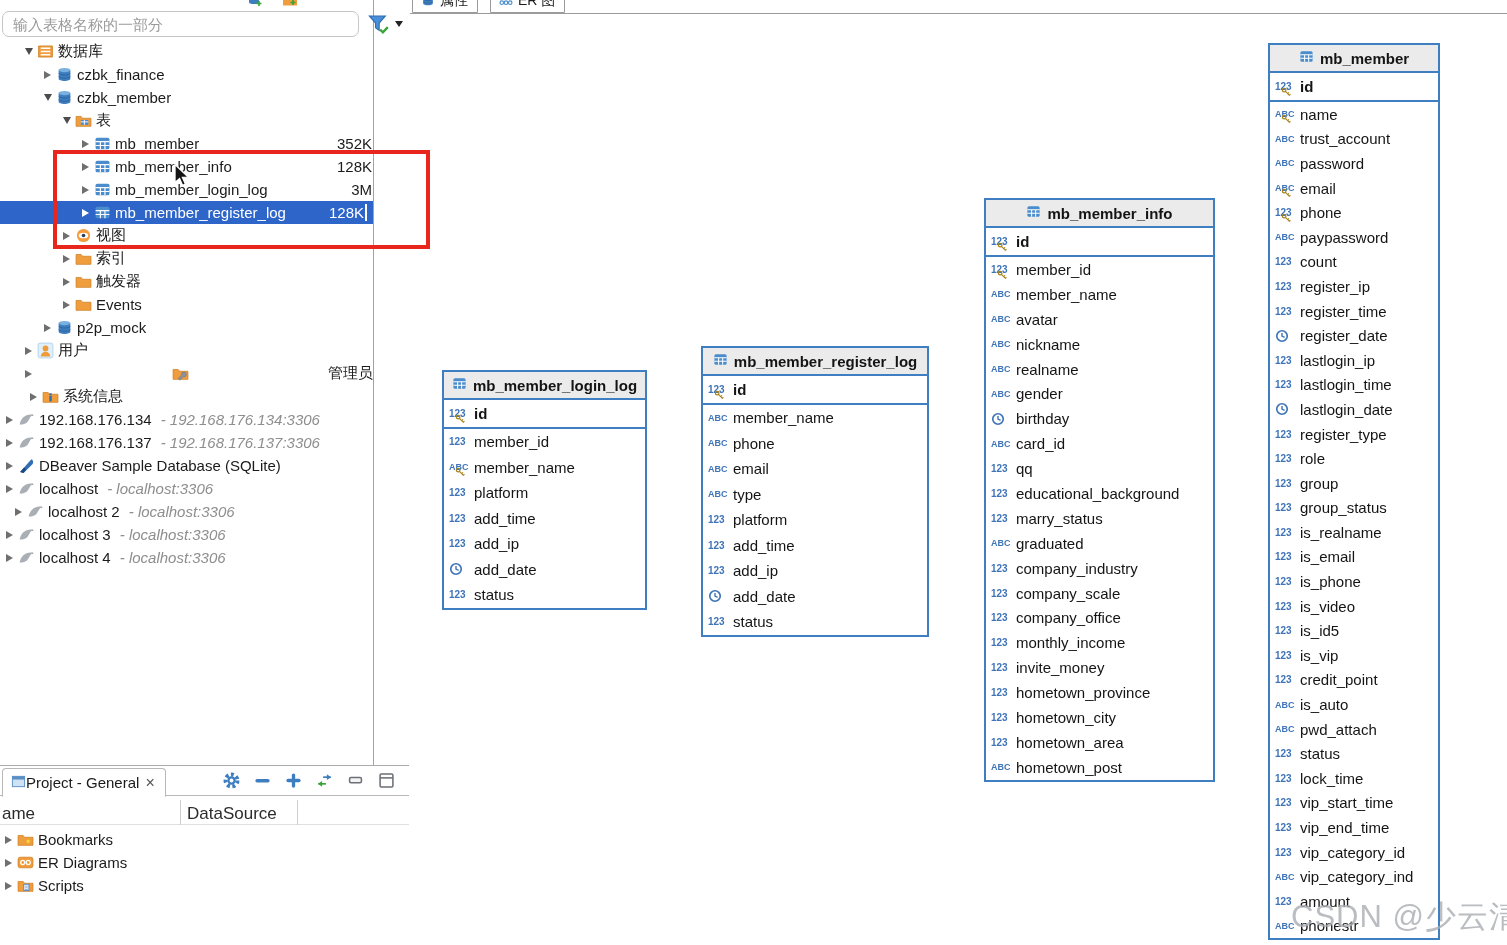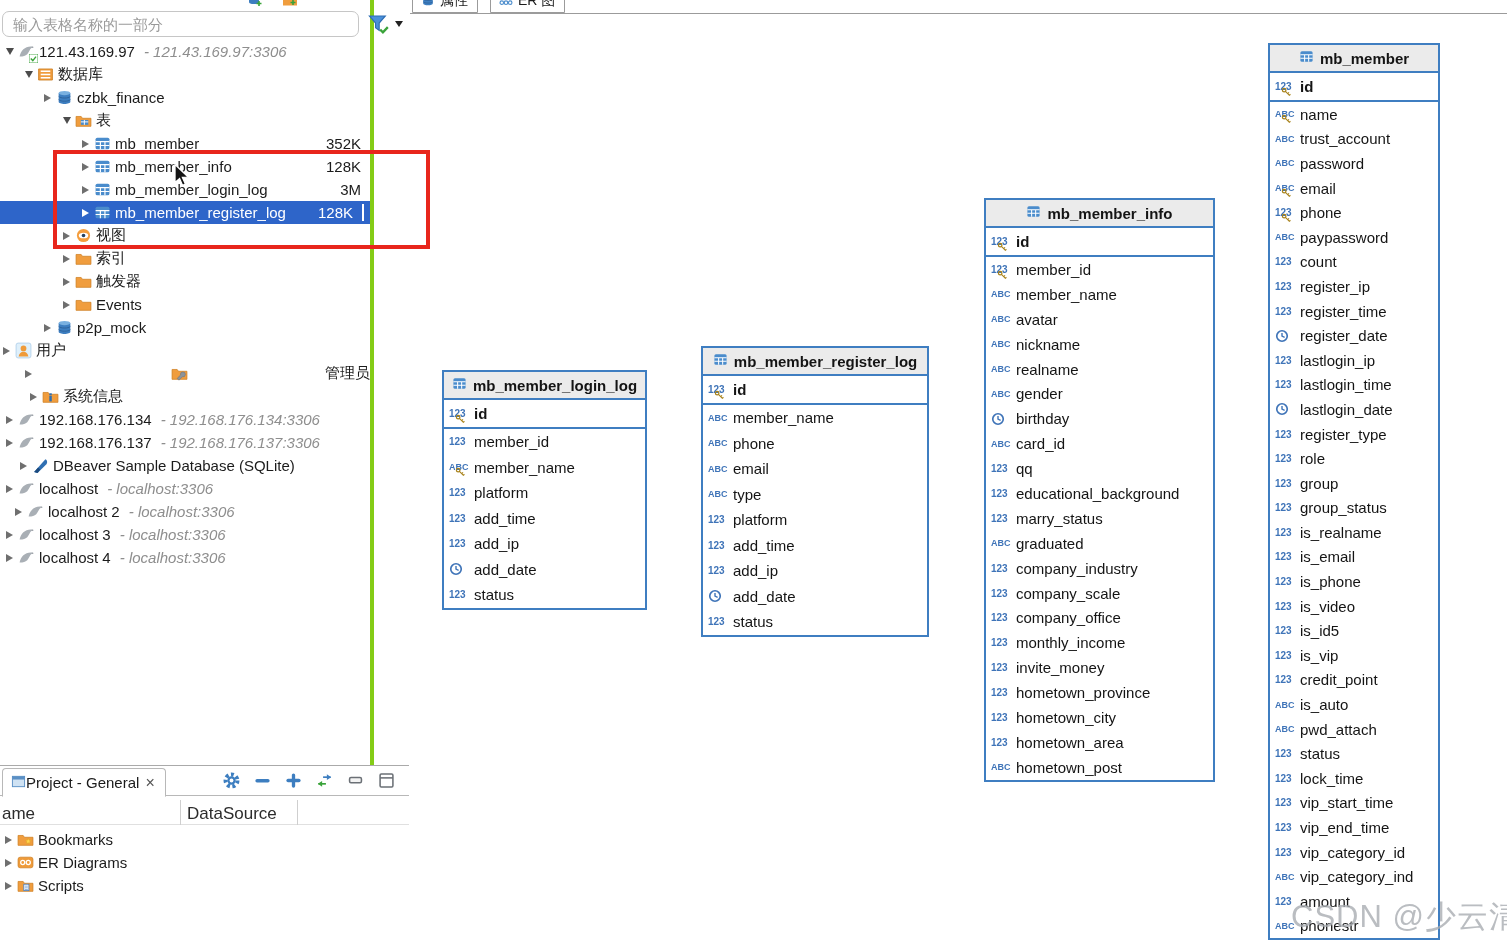--- a/index.html
+++ b/index.html
@@ -1,20 +1,20 @@
 <!DOCTYPE html>
 <html><head>
 <meta charset="utf-8">
 <style>
   * { margin:0; padding:0; box-sizing:border-box; }
   html,body { width:1507px; height:945px; background:#fff; font-family:"Liberation Sans","DejaVu Sans",sans-serif; overflow:hidden; }
   #root { position:relative; width:1507px; height:945px; background:#fff; }
 
   
-  #left-panel { position:absolute; left:0; top:0; width:374px; height:945px; background:#fff; border-right:4px solid #84cc16; }
+  #left-panel { position:absolute; left:0; top:0; width:374px; height:945px; background:#fff; border-right:1px solid #84cc16; }
   #nav-topbar { position:absolute; left:0; top:-8px; width:100%; height:18px; overflow:hidden; }
   .stub-ic { position:absolute; top:0; width:16px; height:16px; }
   #search-row { position:absolute; left:0; top:11px; width:100%; height:28px; }
   #nav-search { position:absolute; left:2px; top:0; width:357px; height:26px; border:1px solid #c6c6c6; border-radius:7px; padding:0 10px; font-size:15px; color:#333; outline:none; font-family:inherit; }
   #nav-search::placeholder { color:#9a9a9a; }
   #filter-btn { position:absolute; left:366px; top:1px; width:25px; height:25px; }
   #filter-caret { position:absolute; left:395px; top:10px; width:0; height:0; border-left:4.5px solid transparent; border-right:4.5px solid transparent; border-top:6px solid #222; }
 
   
   #tree { position:absolute; left:0; top:40px; width:100%; }
@@ -22,21 +22,21 @@
   .trow.selected { background:#2e65c9; color:#fff; }
   .tw { width:13px; display:flex; justify-content:center; flex:0 0 13px; }
   .tw.right::before { content:""; border-left:7px solid #6f6f6f; border-top:4.5px solid transparent; border-bottom:4.5px solid transparent; }
   .tw.down::before { content:""; border-top:7px solid #4c4c4c; border-left:4.5px solid transparent; border-right:4.5px solid transparent; }
   .trow.selected .tw.right::before { border-left-color:#fff; }
   .ticon { position:relative; width:17px; height:17px; flex:0 0 17px; margin:0 4px 0 2px; }
   .ticon svg { width:100%; height:100%; display:block; }
   .tcheck { position:absolute; right:-3px; bottom:-3px; width:9px; height:9px; }
   .tlabel { font-weight:400; }
   .tdetail { margin-left:9px; font-style:italic; color:#8e8e8e; }
-  .tsize { margin-left:auto; margin-right:9px; color:#1b1b1b; }
+  .tsize { margin-left:auto; margin-right:1px; color:#1b1b1b; }
   .trow.selected .tsize { color:#fff; }
   .tcaret { width:2px; height:17px; background:#fff; margin-right:6px; }
 
   
   #red-box { position:absolute; left:53px; top:150px; width:377px; height:99px; border:4px solid #e8261c; z-index:40; pointer-events:none; }
 
   
   #cursor { position:absolute; left:170px; top:163px; width:24px; height:26px; z-index:60; pointer-events:none; }
 
   
@@ -104,38 +104,20 @@
     <div id="search-row">
       <input id="nav-search" type="text" placeholder="输入表格名称的一部分" style="">
       <span id="filter-btn"><svg viewBox="0 0 22 22">
             <path d="M3 3.5 h14 l-5.4 6.2 v6.5 l-3.2-2.4 v-4.1z" fill="#4a90d9" stroke="#2d6db3" stroke-width="1"></path>
             <path d="M12.5 15.5 l2.4 2.4 4.3-4.6" stroke="#3aa33a" stroke-width="2" fill="none"></path>
           </svg></span>
       <span id="filter-caret"></span>
     </div>
 
     <div id="tree">
-        <div class="trow" style="padding-left: 3px;">
-    <span class="tw down"></span>
-    <span class="ticon">
-            <svg viewBox="0 0 16 16">
-              <path d="M1.5 12.8 C2.6 7 6.4 3.6 12 3.3 c1.2-.1 2.2.2 2.6.8 -2 .3-2.9 1.5-3.7 3 -.6 1.1-1.2 2.4-2.2 3.4 -1.8 1.7-4.3 2.4-7.2 2.3z" fill="#a9afb5"></path>
-              <path d="M13 3.2 l1.8.5 -1.4 1z" fill="#8f959b"></path>
-            </svg>
-            <span class="tcheck">
-              <svg viewBox="0 0 9 9">
-                <rect width="9" height="9" rx="1.4" fill="#fff" stroke="#3aa33a" stroke-width=".9"></rect>
-                <path d="M1.8 4.6 l2 2 3.2-4" stroke="#3aa33a" fill="none" stroke-width="1.4"></path>
-              </svg>
-            </span>
-          </span>
-    <span class="tlabel">121.43.169.97</span>
-    <span class="tdetail">- 121.43.169.97:3306</span>
-
-  </div>
         <div class="trow" style="padding-left: 22px;">
     <span class="tw down"></span>
     <span class="ticon">
             <svg viewBox="0 0 16 16">
               <path d="M1.5 2.8 h13 v10.4 h-13z" fill="#f09d3e" stroke="#cf7f22" stroke-width=".8"></path>
               <path d="M3.5 5 h9 M3.5 8 h9 M3.5 11 h9" stroke="#fff" stroke-width="1.4"></path>
             </svg>
           </span>
     <span class="tlabel">数据库</span>
 
@@ -143,20 +125,32 @@
         <div class="trow" style="padding-left: 41px;">
     <span class="tw right"></span>
     <span class="ticon">
             <svg viewBox="0 0 16 16">
               <path d="M2.5 3.8 v8.2 c0 1.2 2.5 2.1 5.5 2.1 s5.5-.9 5.5-2.1 V3.8" fill="#3d7ec0"></path>
               <ellipse cx="8" cy="3.8" rx="5.5" ry="2" fill="#79b0e0"></ellipse>
               <path d="M2.5 7 c1 1 3 1.5 5.5 1.5 S12.5 8 13.5 7 M2.5 10 c1 1 3 1.5 5.5 1.5 s4.5-.5 5.5-1.5" stroke="#2c5f96" fill="none" stroke-width=".8"></path>
             </svg>
           </span>
     <span class="tlabel">czbk_finance</span>
+
+  </div>
+        <div class="trow" style="padding-left: 41px;">
+    <span class="tw down"></span>
+    <span class="ticon">
+            <svg viewBox="0 0 16 16">
+              <path d="M2.5 3.8 v8.2 c0 1.2 2.5 2.1 5.5 2.1 s5.5-.9 5.5-2.1 V3.8" fill="#3d7ec0"></path>
+              <ellipse cx="8" cy="3.8" rx="5.5" ry="2" fill="#79b0e0"></ellipse>
+              <path d="M2.5 7 c1 1 3 1.5 5.5 1.5 S12.5 8 13.5 7 M2.5 10 c1 1 3 1.5 5.5 1.5 s4.5-.5 5.5-1.5" stroke="#2c5f96" fill="none" stroke-width=".8"></path>
+            </svg>
+          </span>
+    <span class="tlabel">czbk_member</span>
 
   </div>
         <div class="trow" style="padding-left: 60px;">
     <span class="tw down"></span>
     <span class="ticon">
             <svg viewBox="0 0 16 16">
               <path d="M1 4.2 h4.8 l1.2 1.7 H15 v7.6 H1z" fill="#f09d3e" stroke="#cf7f22" stroke-width=".7"></path>
               <rect x="5.5" y="7.5" width="7" height="4.6" fill="#4a8ccc"></rect>
               <path d="M5.5 9.3 h7 M8.8 7.5 v4.6" stroke="#fff" stroke-width=".9"></path>
             </svg>
@@ -260,21 +254,21 @@
     <span class="ticon">
             <svg viewBox="0 0 16 16">
               <path d="M2.5 3.8 v8.2 c0 1.2 2.5 2.1 5.5 2.1 s5.5-.9 5.5-2.1 V3.8" fill="#3d7ec0"></path>
               <ellipse cx="8" cy="3.8" rx="5.5" ry="2" fill="#79b0e0"></ellipse>
               <path d="M2.5 7 c1 1 3 1.5 5.5 1.5 S12.5 8 13.5 7 M2.5 10 c1 1 3 1.5 5.5 1.5 s4.5-.5 5.5-1.5" stroke="#2c5f96" fill="none" stroke-width=".8"></path>
             </svg>
           </span>
     <span class="tlabel">p2p_mock</span>
 
   </div>
-        <div class="trow" style="">
+        <div class="trow" style="padding-left: 22px;">
     <span class="tw right"></span>
     <span class="ticon">
             <svg viewBox="0 0 16 16">
               <rect x="1" y="1" width="14" height="14" rx="2" fill="#dff0fb" stroke="#a9cbe8" stroke-width=".7"></rect>
               <circle cx="8" cy="6" r="2.7" fill="#ef9b3a"></circle>
               <path d="M3.4 13.6 c.4-3.1 2.3-4.5 4.6-4.5 s4.2 1.4 4.6 4.5z" fill="#ef9b3a"></path>
             </svg>
           </span>
     <span class="tlabel">用户</span>
 
@@ -319,21 +313,21 @@
     <span class="ticon">
             <svg viewBox="0 0 16 16">
               <path d="M1.5 12.8 C2.6 7 6.4 3.6 12 3.3 c1.2-.1 2.2.2 2.6.8 -2 .3-2.9 1.5-3.7 3 -.6 1.1-1.2 2.4-2.2 3.4 -1.8 1.7-4.3 2.4-7.2 2.3z" fill="#a9afb5"></path>
               <path d="M13 3.2 l1.8.5 -1.4 1z" fill="#8f959b"></path>
             </svg>
           </span>
     <span class="tlabel">192.168.176.137</span>
     <span class="tdetail">- 192.168.176.137:3306</span>
 
   </div>
-        <div class="trow" style="padding-left: 17px;">
+        <div class="trow" style="padding-left: 3px;">
     <span class="tw right"></span>
     <span class="ticon">
             <svg viewBox="0 0 16 16">
               <path d="M2 14.2 L12.6 2.2 c1.7.9 2.1 2.6 1.2 4.4 L5.2 15z" fill="#2f6fb2"></path>
               <path d="M2 14.2 L5.8 9.8 l1.9 2 L5.2 15z" fill="#1c4a7e"></path>
             </svg>
           </span>
     <span class="tlabel">DBeaver Sample Database (SQLite)</span>
 
   </div>

